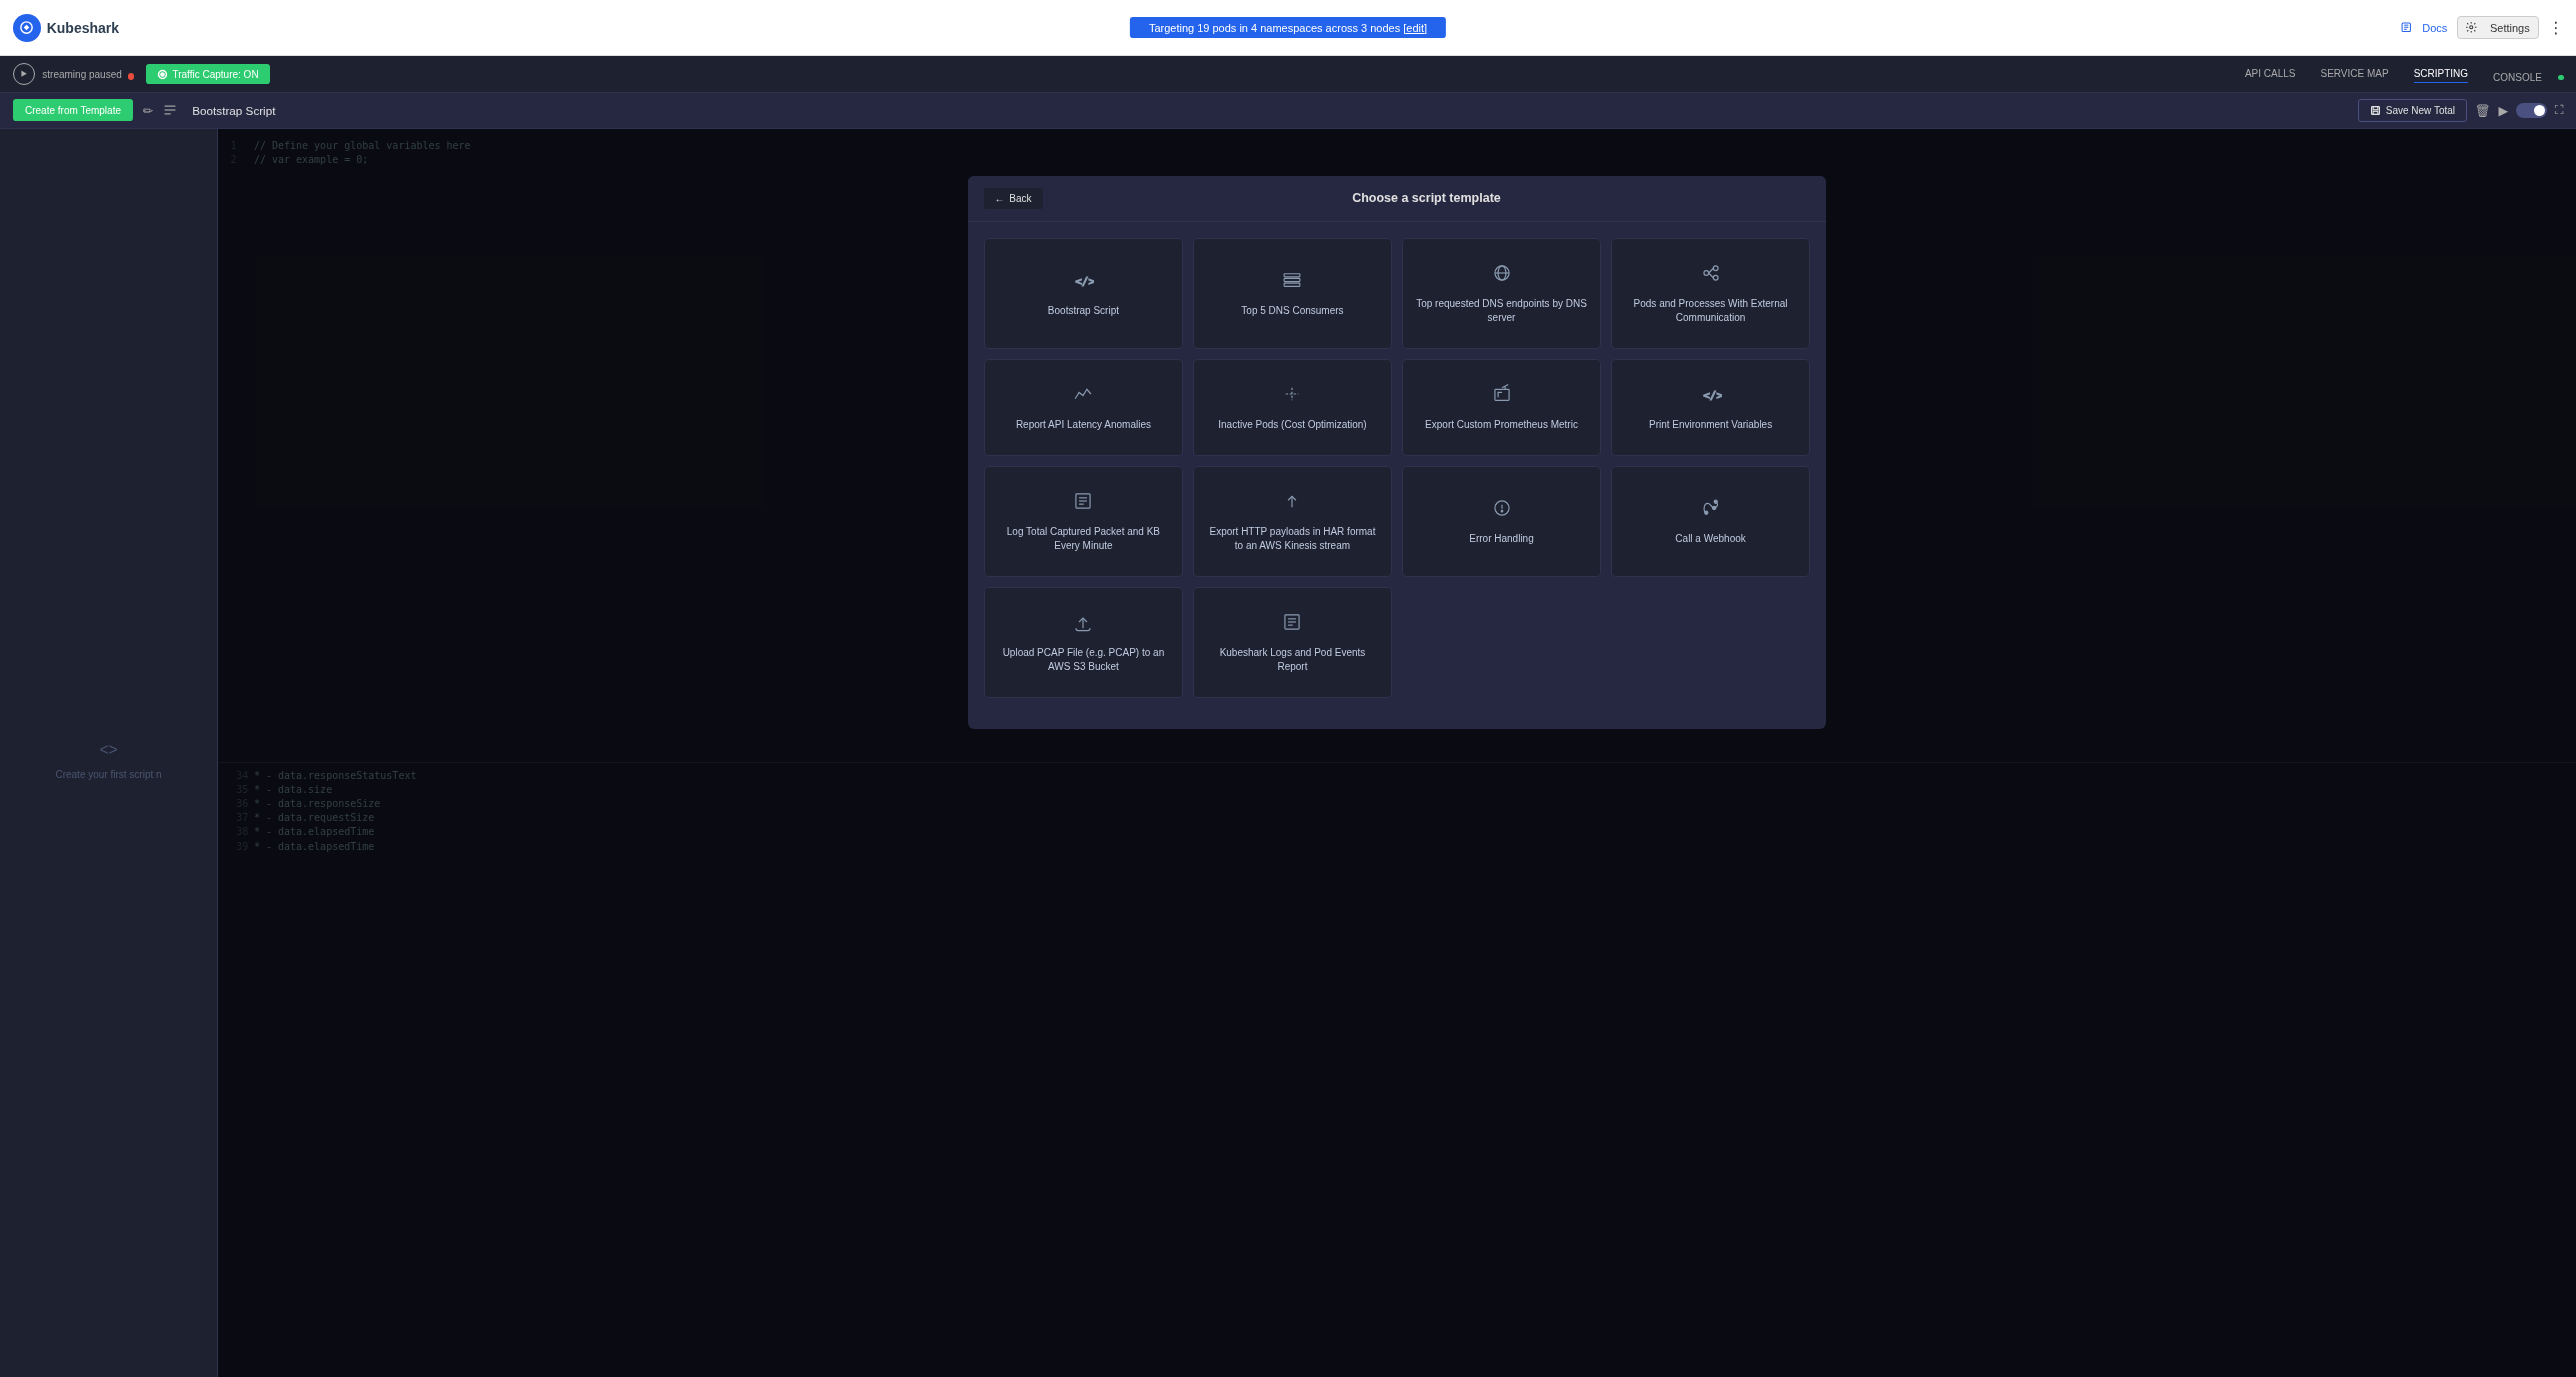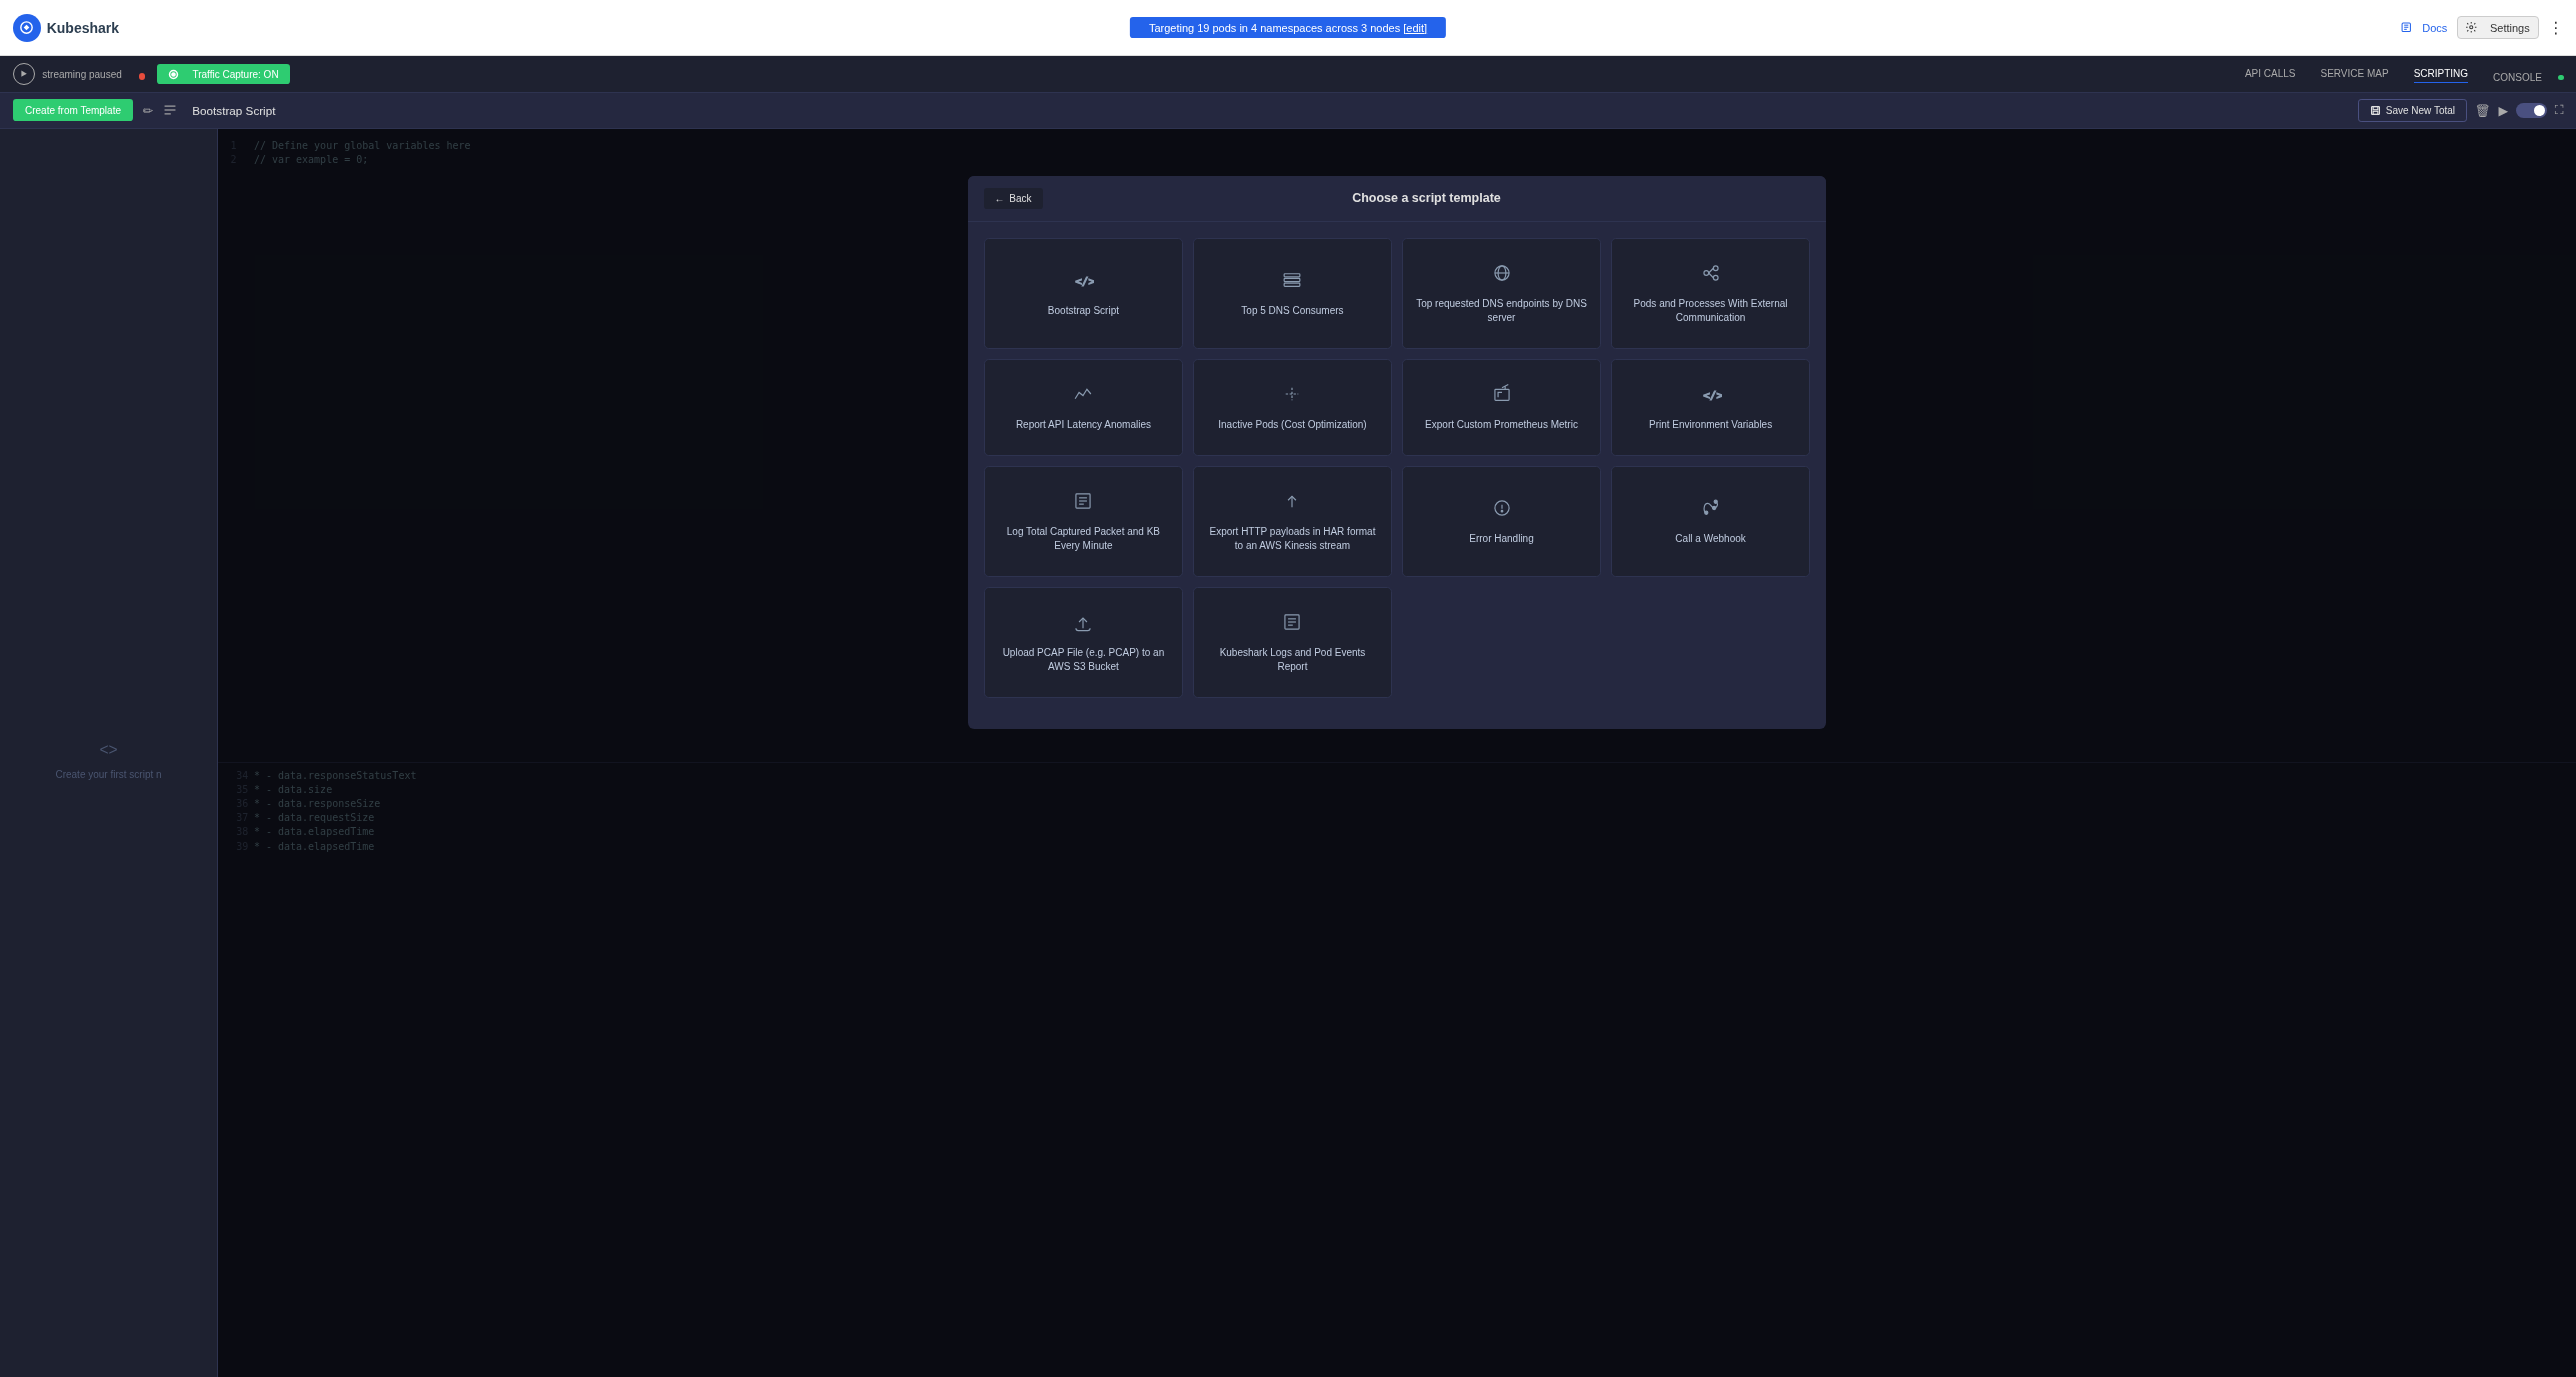--- a/index.html
+++ b/index.html
@@ -22,25 +22,25 @@
     .docs-btn { display: flex; align-items: center; gap: 10px; font-size: 11px; color: #2463eb; cursor: pointer; background: none; border: none; }
     .settings-btn { display: flex; align-items: center; gap: 12px; font-size: 11px; color: #333; cursor: pointer; background: #f0f0f0; border: 0.8px solid #ccc; border-radius: 4px; padding: 3.9px 7.8px; }
     .dots-menu { font-size: 15.6px; color: #333; cursor: pointer; background: none; border: none; }
 
     
     .sub-bar {
       display: flex; align-items: center; background: #1e2130; padding: 0 12.5px; height: 37px;
       border-bottom: 0.8px solid #2e3350; position: relative;
     }
     .play-btn { width: 22px; height: 22px; border-radius: 50%; border: 1.6px solid #aaa; display: flex; align-items: center; justify-content: center; cursor: pointer; margin-right: 7.8px; background: none; }
-    .streaming-paused { font-size: 10px; color: #aaa; display: flex; align-items: flex-end; gap: 17px; }
+    .streaming-paused { font-size: 10px; color: #aaa; display: flex; align-items: flex-end; gap: 6px; }
     .red-dot { width: 6.2px; height: 6.2px; background: #e74c3c; border-radius: 50%; display: inline-block; }
     .traffic-btn {
       margin-left: 12.5px; background: #2ecc71; color: #fff; border: none; border-radius: 3.1px;
-      padding: 4.7px 11px; font-size: 10px; cursor: pointer; display: flex; align-items: center; gap: 13px;
+      padding: 4.7px 11px; font-size: 10px; cursor: pointer; display: flex; align-items: center; gap: 4px;
     }
     .sub-nav { display: flex; align-items: flex-end; gap: 25px; margin-left: auto; }
     .sub-nav-item { font-size: 10px; color: #aaa; cursor: pointer; padding: 3.1px 0; border-bottom: 1.6px solid transparent; }
     .sub-nav-item.active { color: #fff; border-bottom-color: #2463eb; }
     .console-btn { font-size: 10px; color: #aaa; cursor: pointer; display: flex; align-items: center; gap: 16px; }
     .console-dot { width: 5.5px; height: 5.5px; background: #2ecc71; border-radius: 50%; }
 
     
     .scripting-area { display: flex; flex-direction: column; height: calc(100vh - 78px); background: #1e2130; position: relative; }
     .script-toolbar {

